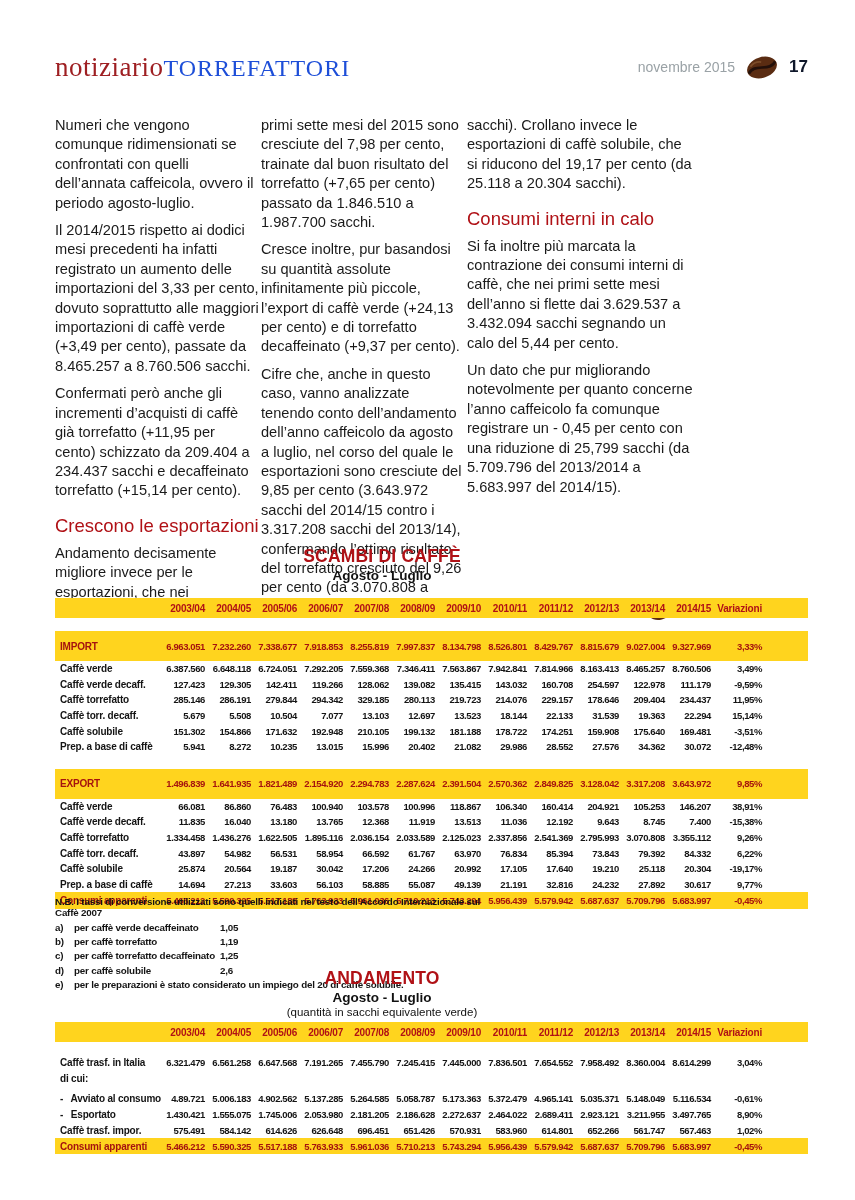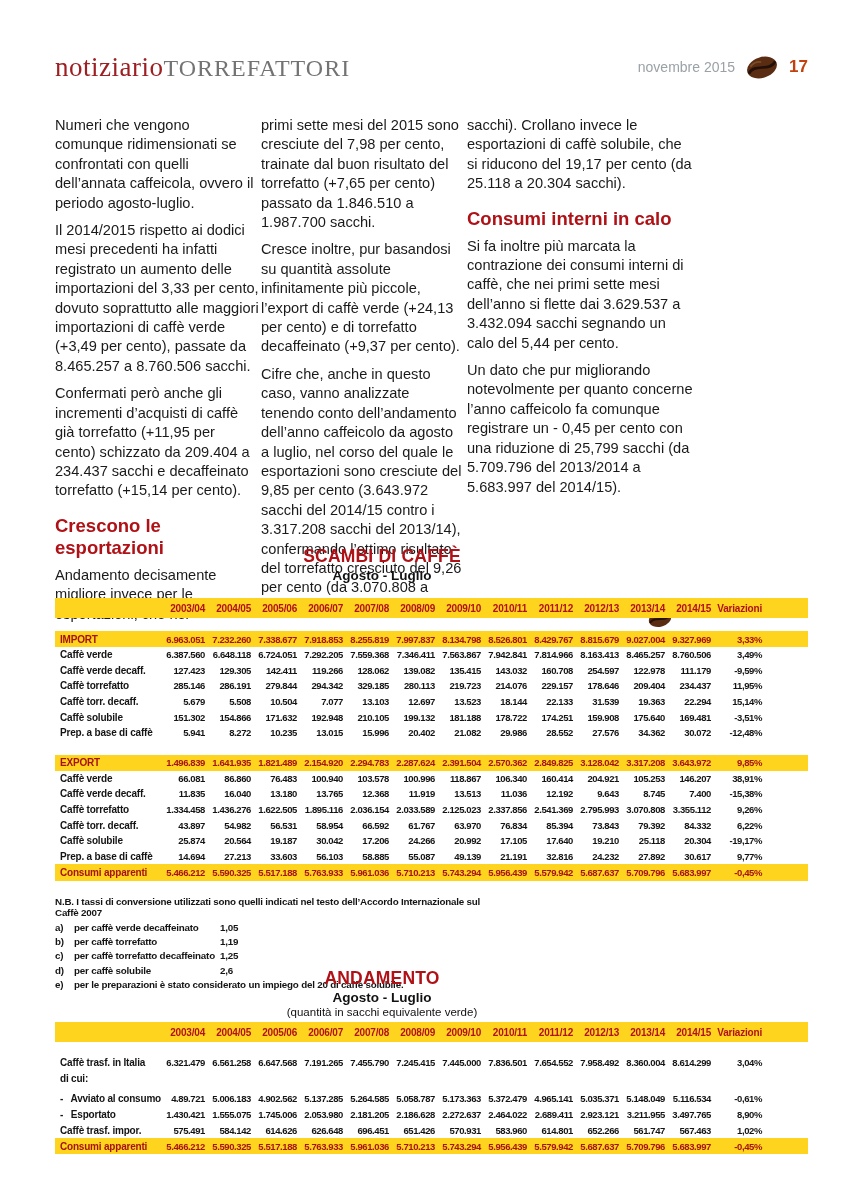--- a/index.html
+++ b/index.html
@@ -9,35 +9,35 @@
     background:#ffffff; font-family:"Liberation Sans", sans-serif; color:#1a1a1a;
     overflow:hidden;
   }
   
   .hdr{
     position:absolute; left:55px; right:47px; top:50px; height:34px;
     display:flex; align-items:center; justify-content:space-between;
   }
   .brand{ font-family:"Liberation Serif", serif; }
   .brand-red{ color:#9e1f22; font-weight:normal; font-size:27px; letter-spacing:.5px; }
-  .brand-gray{ color:#737373; font-size:24px; letter-spacing:1px; }
+  .brand-gray{ color:#1d4ed8; font-size:24px; letter-spacing:1px; }
   .hdr-right{ display:flex; align-items:center; gap:9px; }
   .issue-date{ color:#9aa2a6; font-size:14px; }
-  .pagenum{ color:#c2410c; font-size:17px; font-weight:bold; }
+  .pagenum{ color:#0f172a; font-size:17px; font-weight:bold; }
   .bean{ display:inline-block; line-height:0; }
   
   .article{
     position:absolute; left:55px; top:116px; width:665px;
     display:flex; gap:2px;
   }
   .col{ width:204px; font-size:14.6px; line-height:19.4px; }
   .col3{ width:229px; position:relative; }
   .col p{ margin-bottom:8px; }
   .red-heading{
-    color:#b01116; font-size:18.5px; font-weight:bold;
+    color:#b01116; font-size:18.5px; font-weight:normal;
     margin:14px 0 7px 0; line-height:22px;
   }
   .col3 .bean-end{ position:absolute; right:22px; bottom:-2px; }
   
   .ttl-block{ position:absolute; left:0; width:764px; text-align:center; }
   .ttl-block.t1{ top:546px; }
   .ttl-block.t2{ top:968px; }
   .ttitle{ color:#b01116; font-weight:bold; font-size:17.5px; letter-spacing:.2px; }
   .tsub{ color:#111; font-weight:bold; font-size:13.5px; margin-top:1px; }
   .tunit{ color:#111; font-size:11.5px; margin-top:1px; }
@@ -57,21 +57,21 @@
     font-size:10px; font-weight:bold; padding-left:5px; letter-spacing:-0.2px;
     white-space:pre; overflow:visible;
   }
   .trow .tcell{
     text-align:right; font-size:9.5px; font-weight:bold; letter-spacing:-0.4px;
   }
   .thead{
     background:#ffd41e; height:20px; margin-bottom:13px;
   }
   .thead .tcell{ color:#b01116; font-size:10px; letter-spacing:-0.2px; }
-  .row-section{ background:#ffd41e; height:16px; }
+  .row-section{ background:#ffd41e; height:30px; }
   .row-section .tlabel, .row-section .tcell{ color:#a5130f; }
   .row-total{ background:#ffd41e; height:16.5px; }
   .row-total .tlabel, .row-total .tcell{ color:#a5130f; }
   .row-normal .tlabel, .row-normal .tcell{ color:#141414; }
   .row-labelonly .tlabel{ color:#141414; }
   .row-spacer{ height:14px; background:transparent; }
   .row-minigap{ height:5px; background:transparent; }
   
   .notes{ position:absolute; left:55px; top:896px; width:430px; color:#141414; }
   .nb{ font-size:9.8px; font-weight:bold; letter-spacing:-0.2px; margin-bottom:3px; }

